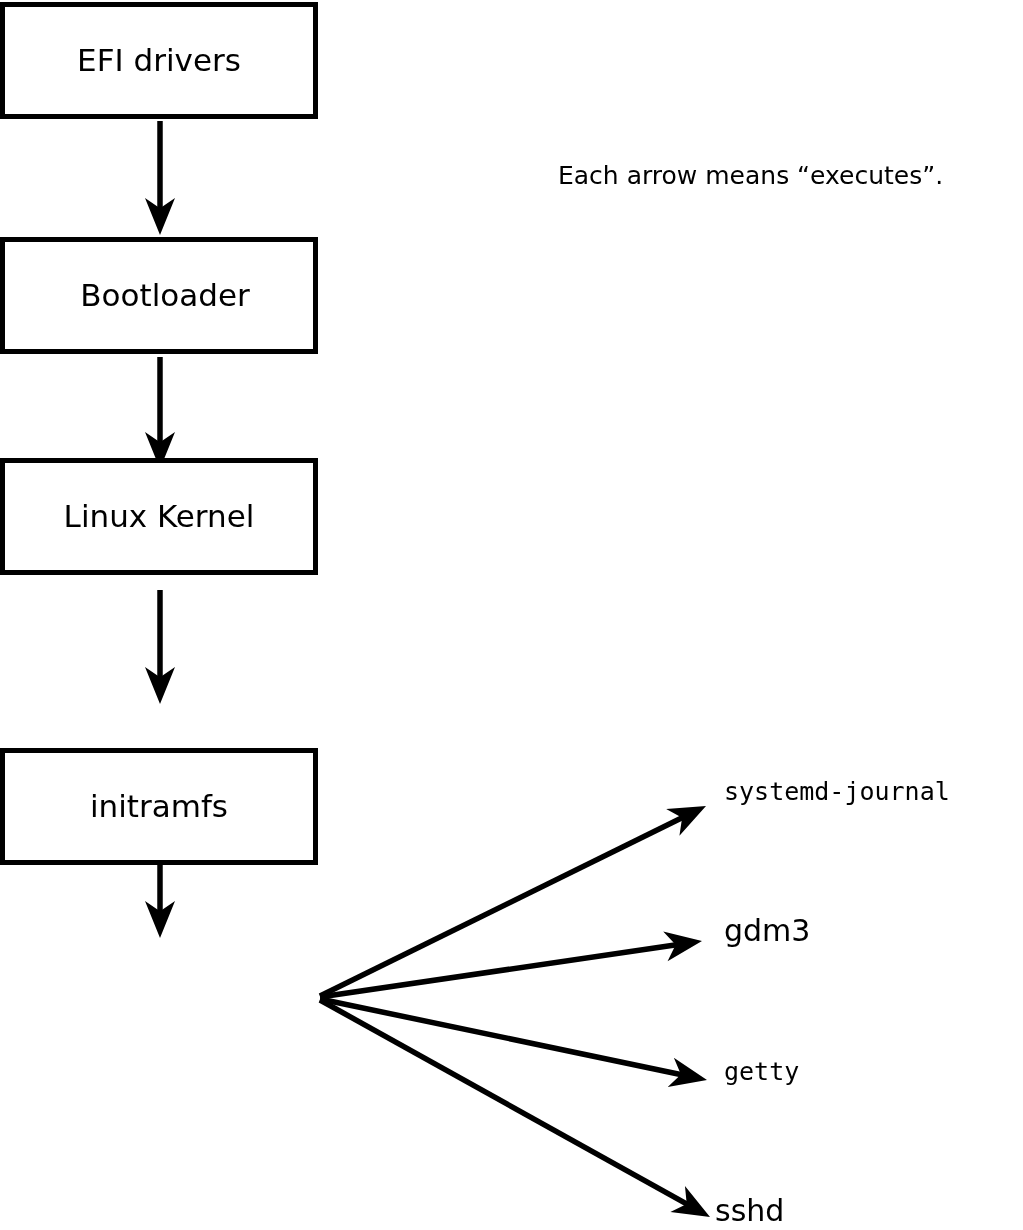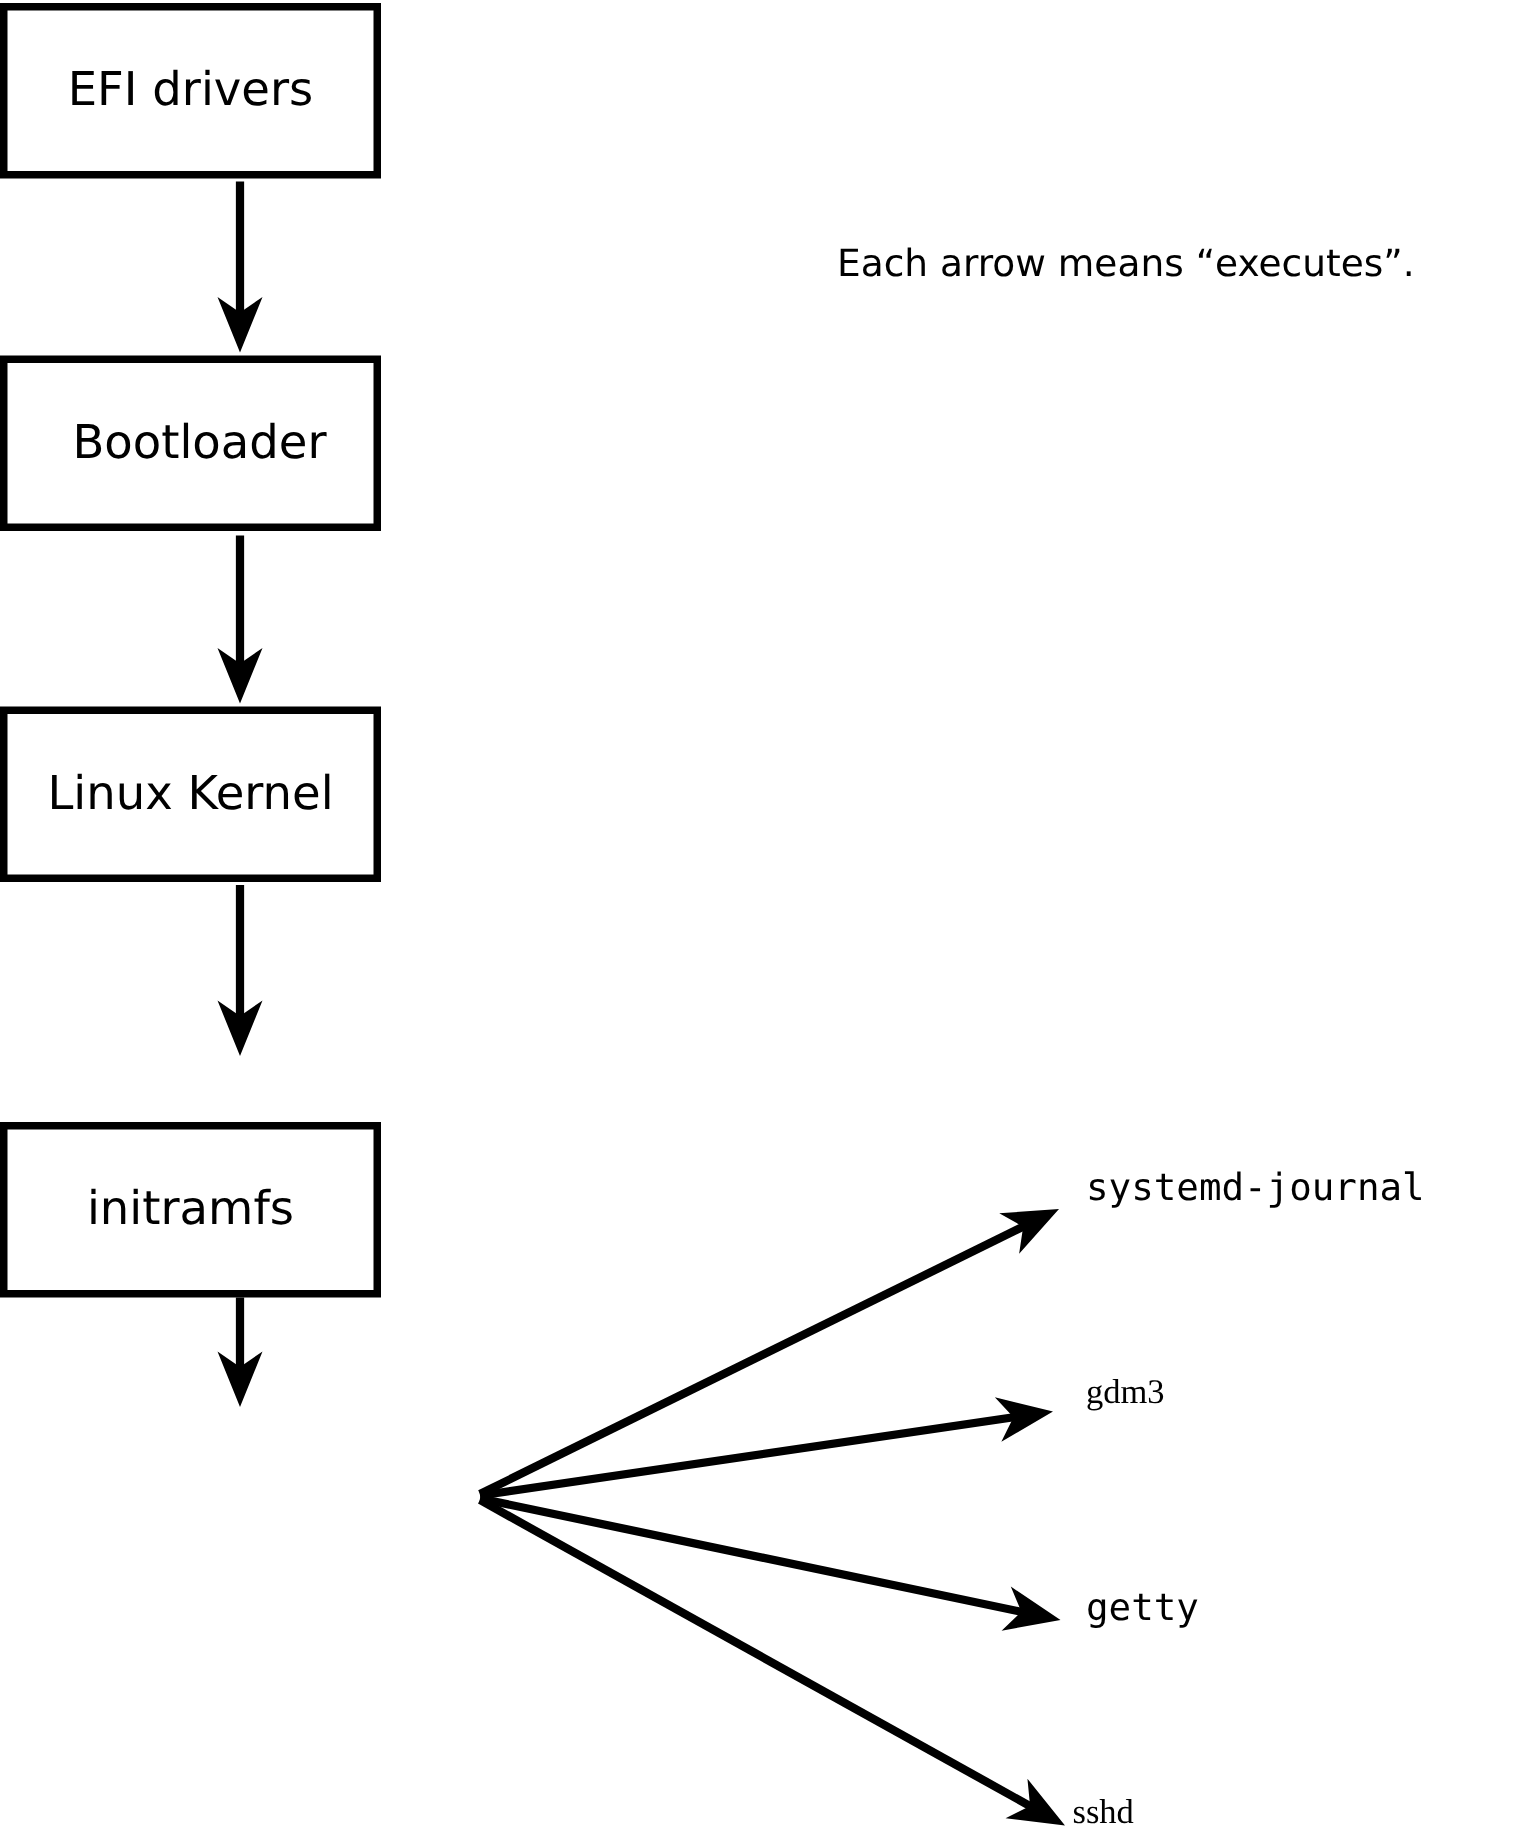--- a/index.html
+++ b/index.html
@@ -13,21 +13,21 @@
     color: #000000;
   }
   #arrow-layer {
     position: absolute;
     left: 0; top: 0;
     width: 1023px; height: 1230px;
   }
   .node-box {
     position: absolute;
     left: 0;
-    width: 254px;
+    width: 318px;
     height: 117px;
     box-sizing: border-box;
     border: 5px solid #000000;
     background: #ffffff;
     display: flex;
     align-items: center;
     justify-content: center;
     font-size: 31px;
     line-height: 1;
     white-space: nowrap;
@@ -35,24 +35,23 @@
   .caption {
     position: absolute;
     left: 558px;
     top: 162px;
     font-size: 25px;
     line-height: 1.15;
     white-space: nowrap;
   }
   .target-label {
     position: absolute;
-    font-size: 23px;
+    font-size: 30px;
     line-height: 1;
     white-space: nowrap;
-    font-family: Liberation Serif, serif;
   }
   .mono {
     font-family: "DejaVu Sans Mono", monospace;
     font-size: 25px;
   }
 </style>
 </head>
 <body>
 
 <div id="stage">
@@ -93,21 +92,21 @@
     </svg>
 
   <div class="node-box" style="top: 2px;">
     <span>EFI drivers</span>
   </div>
 
   <div class="node-box" style="top: 237px; padding-left: 12px;">
     <span>Bootloader</span>
   </div>
 
-  <div class="node-box" style="top: 471px; justify-content: center;">
+  <div class="node-box" style="top: 458px; justify-content: center;">
     <span>Linux Kernel</span>
   </div>
 
   <div class="node-box" style="top: 748px;">
     <span>initramfs</span>
   </div>
 
 
   <div class="caption">Each arrow means “executes”.</div>
 

